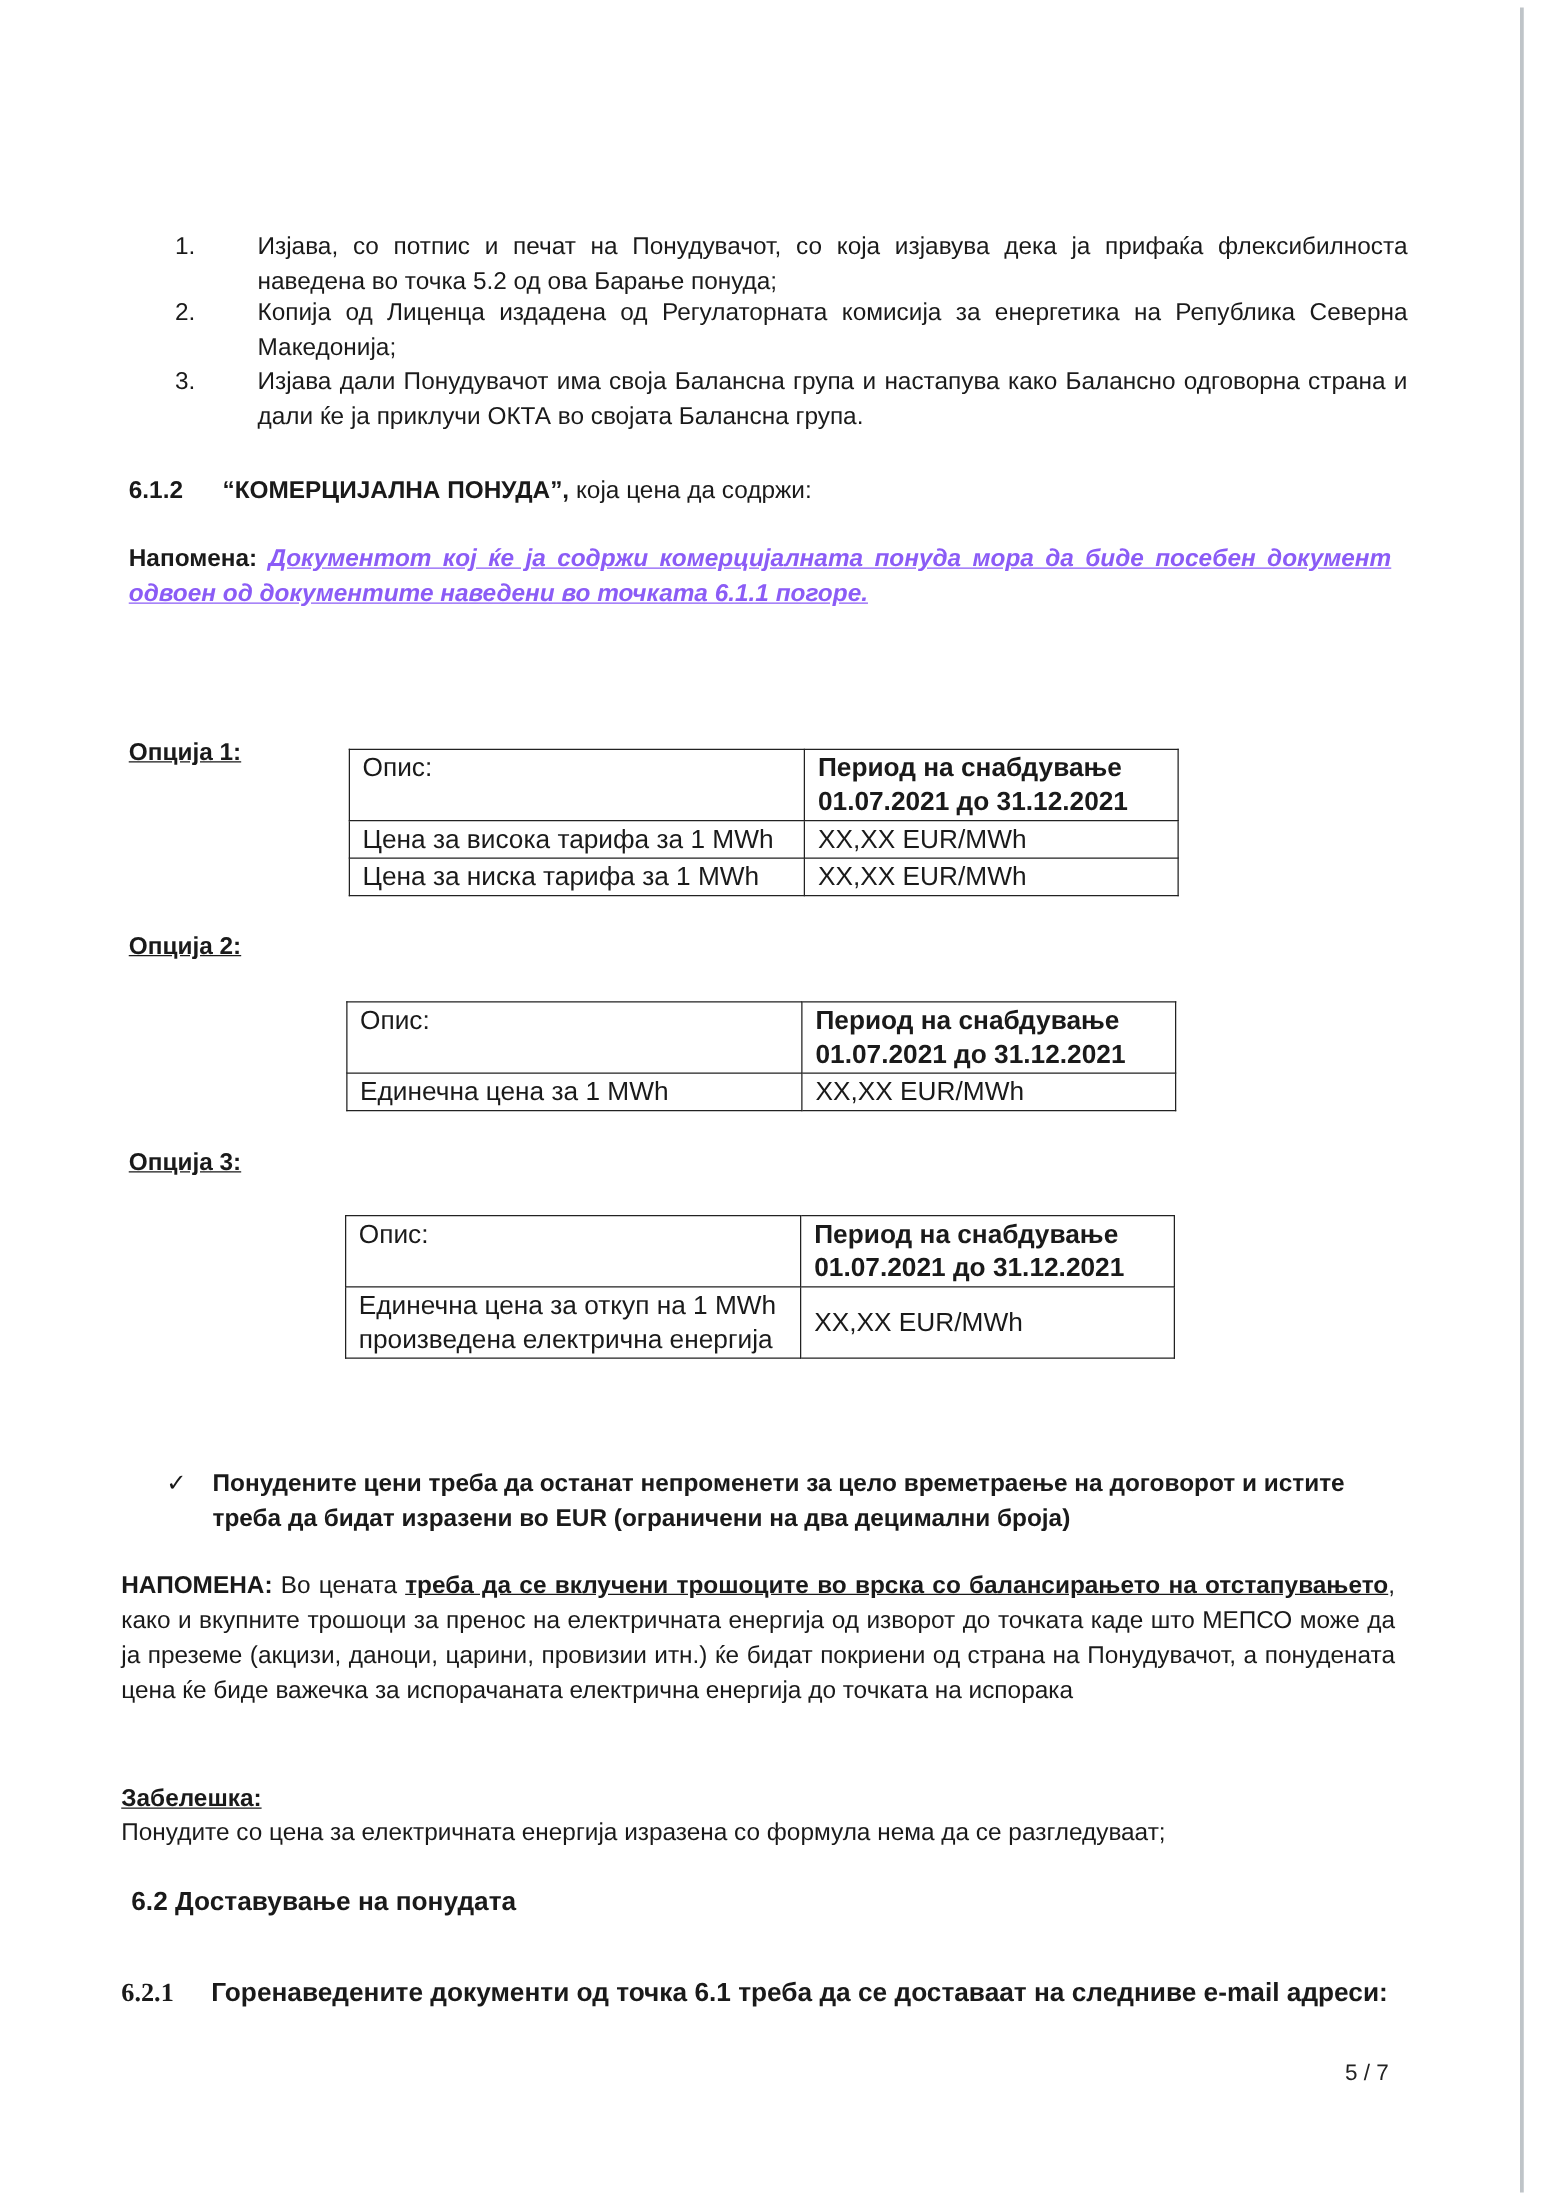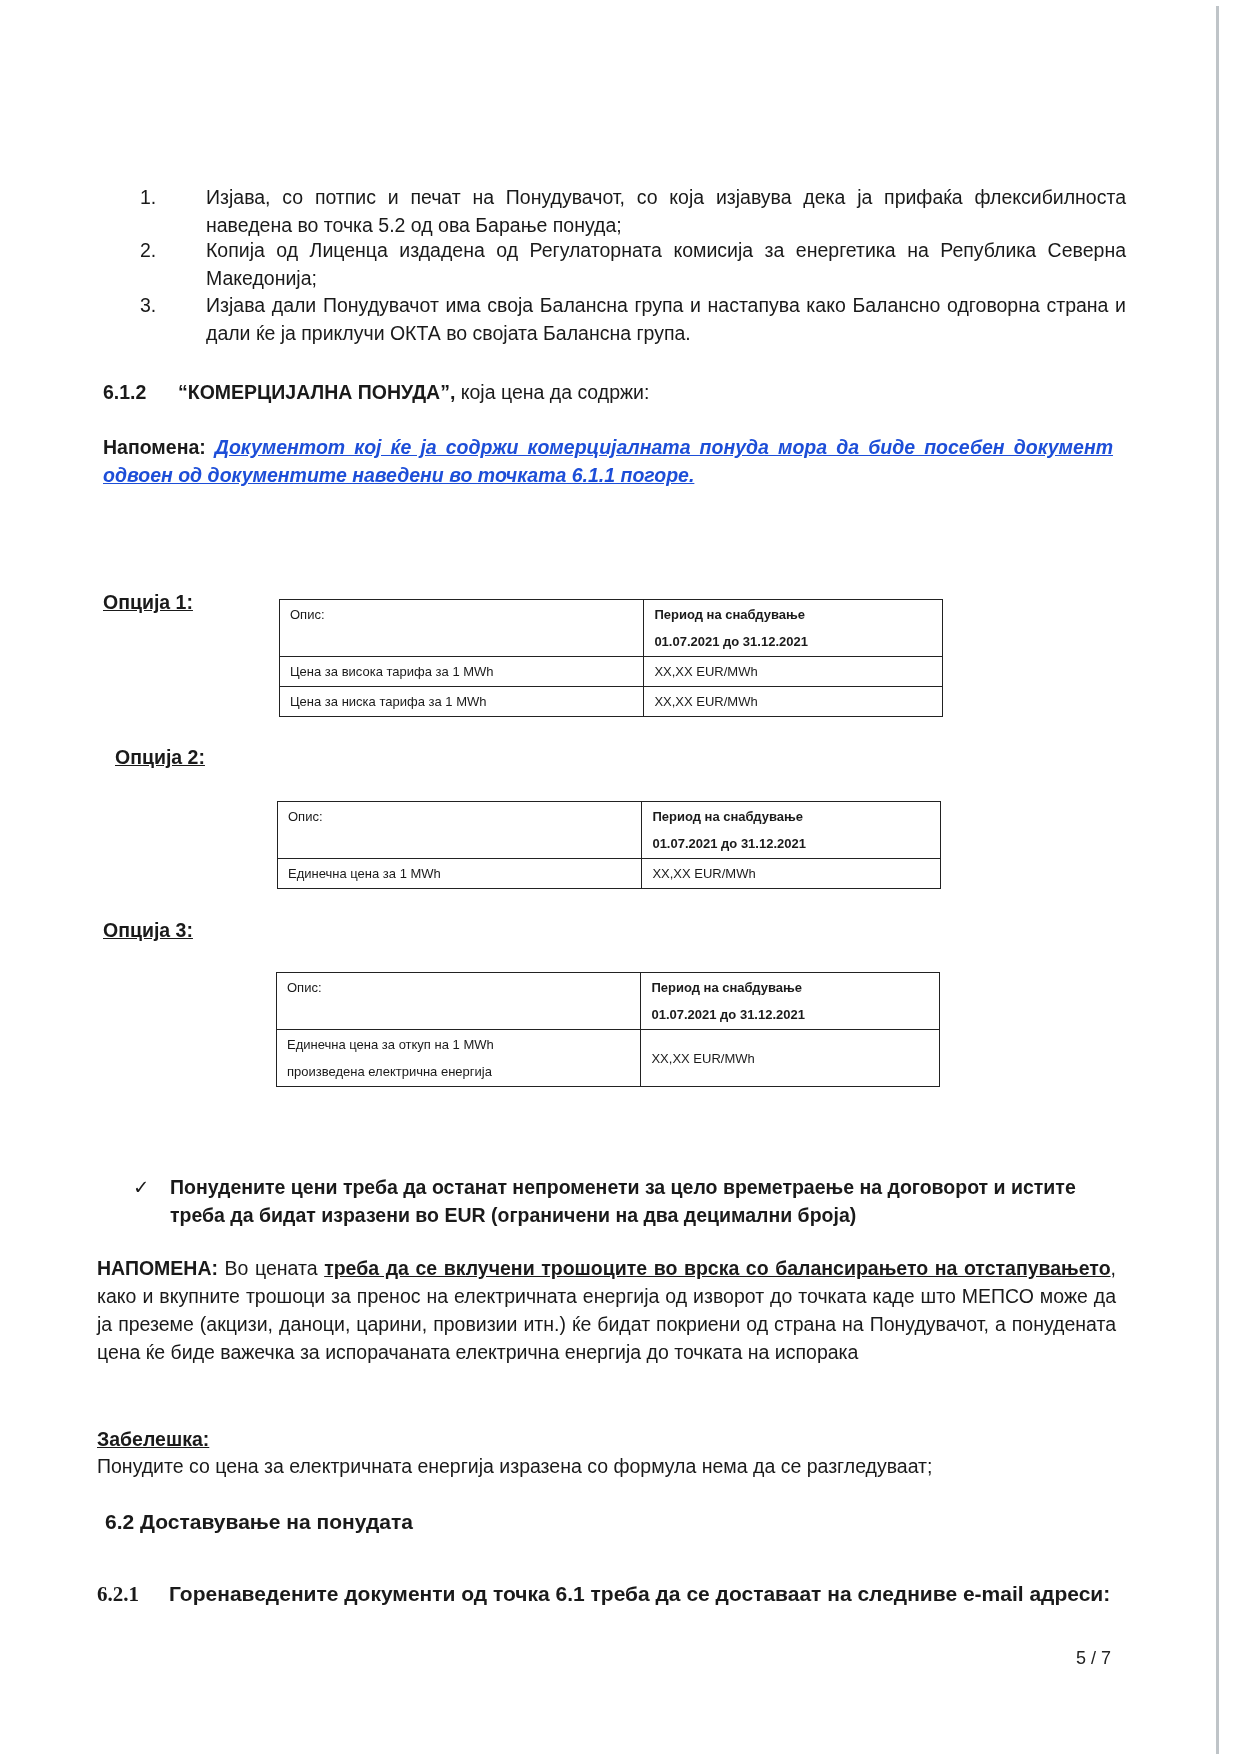--- a/index.html
+++ b/index.html
@@ -10,21 +10,21 @@
   .edge-line { position:absolute; left:1216px; top:6px; width:3px; height:1748px; background:#bfc4c8; }
   .abs { position:absolute; }
   .txt { font-size:19.5px; line-height:28px; }
   .list-item { position:absolute; left:140px; width:986px; }
   .list-item .num { position:absolute; left:0; top:0; width:40px; }
   .list-item .body { margin-left:66px; text-align:justify; text-align-last:left; }
   .b { font-weight:bold; }
   .u { text-decoration:underline; }
   .iu { font-style:italic; text-decoration:underline; font-weight:bold; }
   .heading { font-weight:bold; font-size:21px; }
-  table.opt { position:absolute; border-collapse:collapse; font-size:13px; }
+  table.opt { position:absolute; border-collapse:collapse; font-size:21px; }
   table.opt td { border:1.5px solid #222; padding:1px 10px 1px 10px; vertical-align:top; line-height:27px; }
   table.opt td.hdr-r { font-weight:bold; }
   table.opt td.mid { vertical-align:middle; }
   .just { text-align:justify; text-align-last:left; }
   .page-num { position:absolute; left:1076px; top:1648px; font-size:18px; color:#222;text-align:right; }
 </style>
 </head>
 <body>
 
 <div class="edge-line"></div>
@@ -40,21 +40,21 @@
 <div class="list-item txt" style="top:291px;">
   <span class="num">3.</span>
   <div class="body">Изјава дали Понудувачот има своја Балансна група и настапува како Балансно одговорна страна и дали ќе ја приклучи ОКТА во својата Балансна група.</div>
 </div>
 
 <div class="abs txt" style="left:103px; top:378px;">
   <span class="b" style="display:inline-block; width:75px;">6.1.2</span><span class="b">“КОМЕРЦИЈАЛНА ПОНУДА”,</span><span> која цена да содржи:</span>
 </div>
 
 <div class="abs txt just" style="left:103px; top:433px; width:1010px;">
-  <span class="b">Напомена: </span><span class="iu" style="color:#1d4ed8;font-style:italic;">Документот кој ќе ја содржи комерцијалната понуда мора да биде посебен документ одвоен од документите наведени во точката 6.1.1 погоре.</span>
+  <span class="b">Напомена: </span><span class="iu" style="color:#8b5cf6;font-style:italic;">Документот кој ќе ја содржи комерцијалната понуда мора да биде посебен документ одвоен од документите наведени во точката 6.1.1 погоре.</span>
 </div>
 
 <div class="abs txt b u" style="left:103px; top:542px;margin-top:46px;">Опција 1:</div>
 <table class="opt" style="left:279px; top:599px; width:664px;">
   <colgroup>
       <col style="width:365px">
       <col style="width:299px">
     </colgroup>
   <tbody>
       <tr>
@@ -68,21 +68,21 @@
     <td>Цена за висока тарифа за 1 MWh</td>
     <td>XX,XX EUR/MWh</td>
   </tr>
   <tr>
     <td>Цена за ниска тарифа за 1 MWh</td>
     <td>XX,XX EUR/MWh</td>
   </tr>
 </tbody>
   </table>
 
-<div class="abs txt b u" style="left:103px; top:743px;margin-left:12px;">Опција 2:</div>
+<div class="abs txt b u" style="left:103px; top:743px;">Опција 2:</div>
 <table class="opt" style="left:277px; top:801px; width:664px;">
   <colgroup>
       <col style="width:365px">
       <col style="width:299px">
     </colgroup>
   <tbody>
       <tr>
     <td>Опис:</td>
     <td class="hdr-r">
       <div>Период на снабдување</div>

